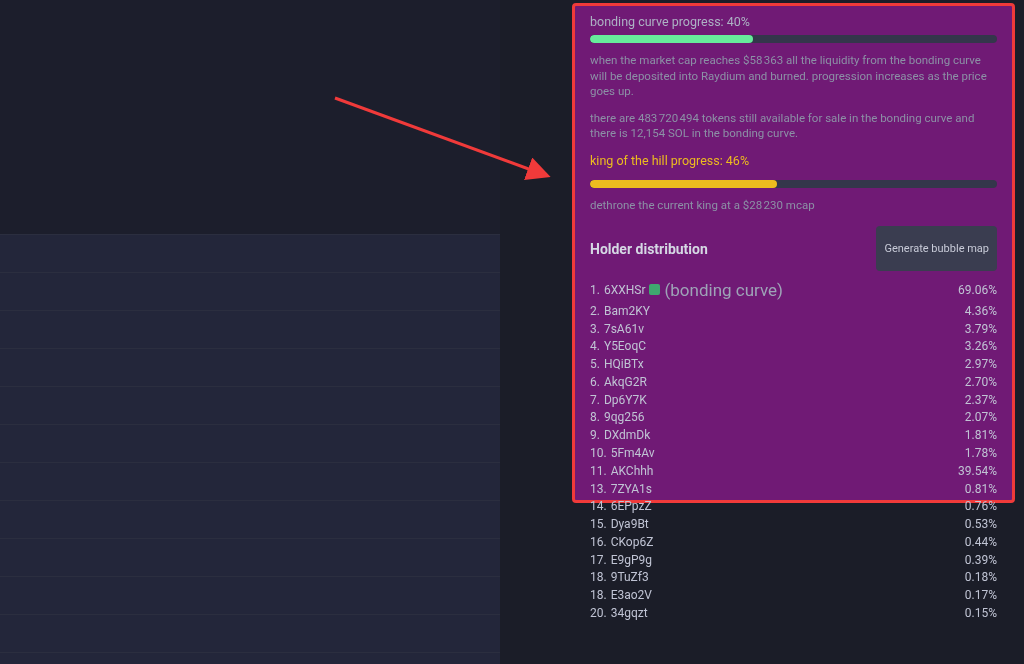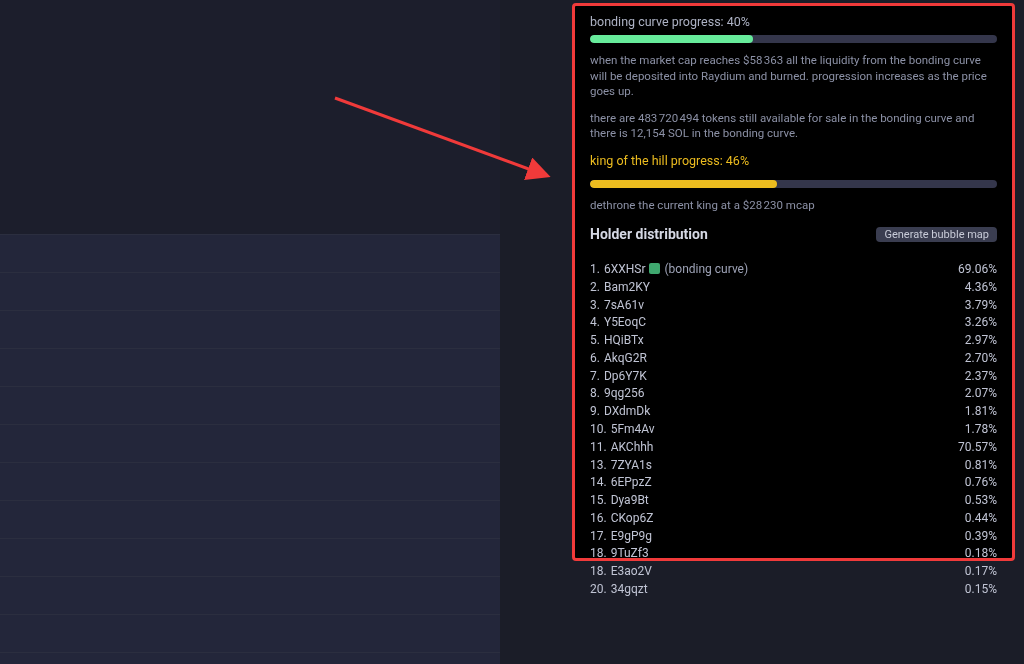--- a/index.html
+++ b/index.html
@@ -44,22 +44,22 @@
       left: 26px;
       right: 0;
       height: 2px;
       background: #2b2e3f;
     }
     .right-panel {
       position: absolute;
       right: 9px;
       top: 3px;
       width: 443px;
-      height: 558px;
-      background: #000000;
+      height: 500px;
+      background: #701a75;
       border: 3px solid #f03a3a;
       border-radius: 4px;
       padding: 8px 15px 10px 15px;
     }
     .progress-label {
       font-size: 12.5px;
       color: #adb2c4;
       margin-bottom: 6px;
     }
     .progress-bar {
@@ -88,33 +88,33 @@
     .koth-label {
       font-size: 12.5px;
       color: #ecbc1f;
       margin-bottom: 12px;
     }
     .holder-header {
       display: flex;
       justify-content: space-between;
       align-items: center;
       margin-top: 13px;
-      margin-bottom: 18px;
+      margin-bottom: 7px;
     }
     .holder-title {
       font-size: 14px;
       font-weight: 700;
       color: #d5d8e4;
     }
     .gen-btn {
       background: #3a3d50;
       color: #c8cbd8;
       border: none;
       border-radius: 4px;
-      padding: 1px 8px;
+      padding: 16px 8px;
       font-size: 11px;
       cursor: pointer;
       font-family: inherit;
     }
     .holder-list {
       font-size: 12px;
       color: #c0c4d4;
     }
     .holder-row {
       display: flex;
@@ -126,21 +126,21 @@
     .holder-label-icon {
       display: inline-block;
       width: 11px;
       height: 11px;
       background: #3fa86f;
       border-radius: 2px;
       vertical-align: middle;
     }
     .holder-extra {
       color: #9ea3b7;
-      font-size: 12px;
+      font-size: 17px;
     }
     .holder-pct {
       font-size: 12px;
       color: #c0c4d4;
       text-align: right;
     }
     .arrow {
       position: absolute;
       left: 330px;
       top: 93px;
@@ -268,21 +268,21 @@
           <span>10.</span>
           <span>5Fm4Av</span>
         </div>
         <div class="holder-pct">1.78%</div>
       </div>
       <div class="holder-row">
         <div class="holder-name">
           <span>11.</span>
           <span>AKChhh</span>
         </div>
-        <div class="holder-pct">70.57%</div>
+        <div class="holder-pct">39.54%</div>
       </div>
       <div class="holder-row">
         <div class="holder-name">
           <span>13.</span>
           <span>7ZYA1s</span>
         </div>
         <div class="holder-pct">0.81%</div>
       </div>
       <div class="holder-row">
         <div class="holder-name">

